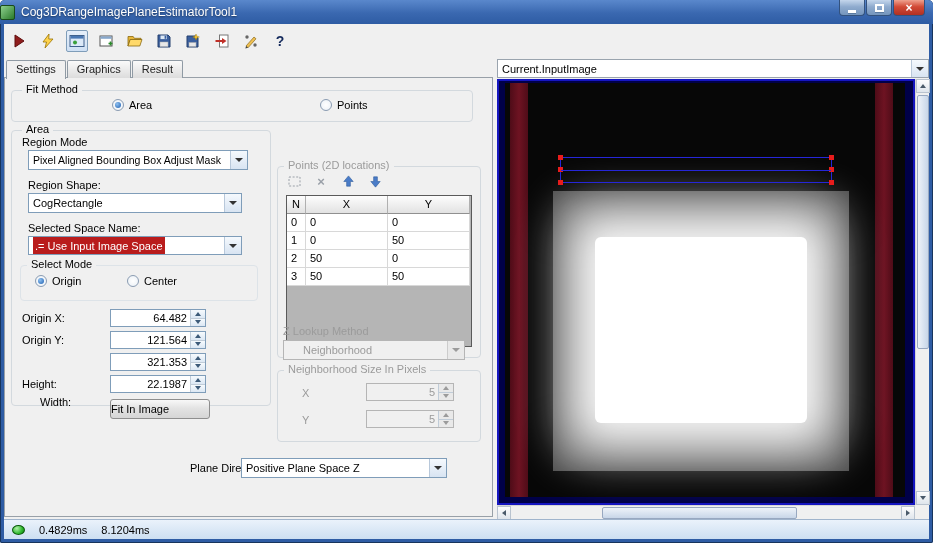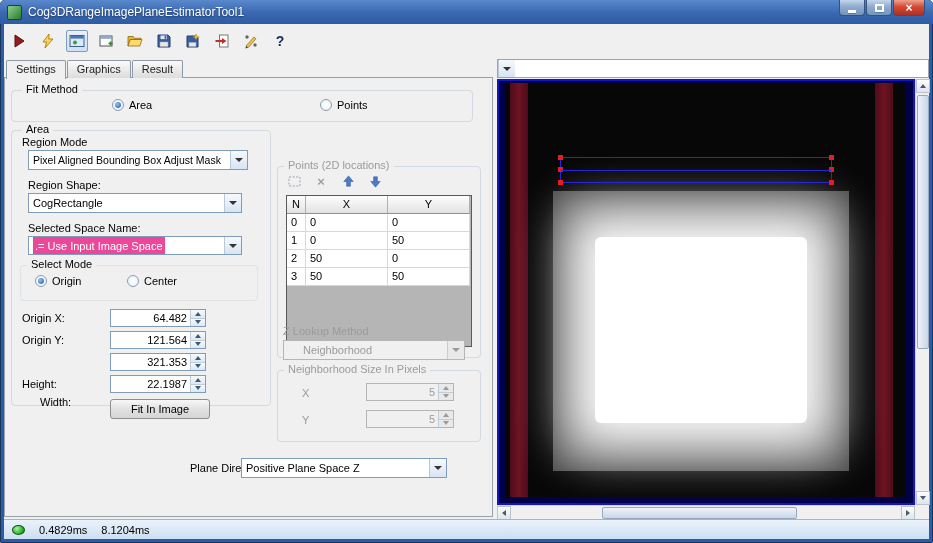--- a/index.html
+++ b/index.html
@@ -9,21 +9,21 @@
   .window {
     position:relative; width:933px; height:543px;
     background:#2e5ca4; border-radius:5px 5px 2px 2px; overflow:hidden;
     box-shadow: inset 0 0 0 1px #17345c;
   }
 
   
   .titlebar {
     position:absolute; left:0; top:0; right:0; height:24px;
     background:linear-gradient(#5a88cc, #3a68b0 55%, #2e5ca4);
-    display:flex; align-items:center; padding-left:7px; gap:6px;
+    display:flex; align-items:center; gap:6px;
   }
   .app-icon { width:15px; height:15px; border:1px solid #1a4a1a; border-radius:2px;
     background:linear-gradient(135deg,#8ed08e,#2a7a2a); }
   .title { color:#fff; font-size:12px; text-shadow:0 1px 2px rgba(0,0,0,.5); flex:1; white-space:nowrap; overflow:hidden; }
   .winbtns { position:absolute; right:8px; top:0; display:flex; gap:1px; }
   .wbtn { height:16px; border:1px solid #33527e; border-top:none; border-radius:0 0 4px 4px;
     display:flex; align-items:center; justify-content:center; cursor:default; }
   .wbtn.min, .wbtn.max { width:26px; background:linear-gradient(#c4d6ec,#8fabce 45%,#7495bd); }
   .wbtn.close { width:32px; background:linear-gradient(#efa28f,#d24a36 45%,#b03022); color:#fff; font-size:12px; font-weight:bold; }
   .glyph-min { display:block; width:8px; height:3px; background:#fff; margin-top:7px; box-shadow:0 1px 0 #5a7aa0;}
@@ -60,37 +60,37 @@
 
   
   .combo { position:absolute; height:20px; background:#fff; border:1px solid #7f9db9; display:flex; align-items:stretch; }
   .combo .value { flex:1; display:flex; align-items:center; padding:0 4px; white-space:nowrap; overflow:hidden; }
   .combo .drop { width:17px; background:linear-gradient(#f5f9fd,#d8e4f2); border-left:1px solid #b8c8da;
     display:flex; align-items:center; justify-content:center; }
   .combo .drop::after { content:""; border-left:4px solid transparent; border-right:4px solid transparent; border-top:4px solid #333; }
   .combo.disabled { background:#f0f0f0; border-color:#b5b5b5; color:#9b9b9b; }
   .combo.disabled .drop { background:#e9e9e9; border-left-color:#cccccc; }
   .combo.disabled .drop::after { border-top-color:#9b9b9b; }
-  .hl { background:#ec4899; color:#fff; padding:12px 2px; }
+  .hl { background:#b91c1c; color:#fff; padding:12px 2px; }
 
   
   .spinfield { position:absolute; height:18px; background:#fff; border:1px solid #7f9db9; display:flex; }
   .spinfield .val { flex:1; text-align:right; padding:2px 3px 0 3px; white-space:nowrap; overflow:hidden; }
   .spinbtns { width:15px; display:flex; flex-direction:column; border-left:1px solid #c0ccd8; }
   .spinbtns .sb { flex:1; background:linear-gradient(#f6fafd,#dce8f4); display:flex; align-items:center; justify-content:center; }
   .spinbtns .sb + .sb { border-top:1px solid #c0ccd8; }
   .sb.up::after { content:""; border-left:3px solid transparent; border-right:3px solid transparent; border-bottom:4px solid #3c5a78; }
   .sb.dn::after { content:""; border-left:3px solid transparent; border-right:3px solid transparent; border-top:4px solid #3c5a78; }
   .spinfield.disabled { background:#f0f0f0; border-color:#b5b5b5; color:#9b9b9b; }
   .spinfield.disabled .sb { background:#e9e9e9; }
   .spinfield.disabled .sb.up::after { border-bottom-color:#9b9b9b; }
   .spinfield.disabled .sb.dn::after { border-top-color:#9b9b9b; }
 
   .btn { position:absolute; background:linear-gradient(#f8f8f8,#e3e3e3 45%,#d5d5d5); border:1px solid #8e8e8e;
-    border-radius:3px; text-align:center; padding-top:3px; }
+    border-radius:3px; text-align:left; padding-top:3px; }
 
   
   .minibar { position:absolute; left:8px; top:6px; display:flex; gap:11px; align-items:center; }
   .micon { width:16px; height:16px; display:flex; align-items:center; justify-content:center; }
   .x-glyph { color:#9aa0a8; font-weight:bold; font-size:13px; line-height:13px; }
 
   .pt-table { position:absolute; left:8px; top:28px; width:186px; height:152px; border:1px solid #5a5a5a; background:#b5b5b5; overflow:hidden; }
   .pt-grid { display:grid; grid-template-columns:19px 82px 82px; }
   .pt-h { height:18px; background:linear-gradient(#fdfdfd,#e2e2e2); border-right:1px solid #b0b0b0; border-bottom:1px solid #909090;
     text-align:center; padding-top:2px; }
@@ -391,20 +391,21 @@
       </div>
 
       <label class="plain" style="left:148px; top:384px;margin-left:37px;">Plane Direction</label>
       <div class="combo" style="left:236px; top:380px; width:206px;">
         <span class="value">Positive Plane Space Z</span>
         <span class="drop"></span>
       </div>
     </div>
 
     <div class="combo" style="left:493px; top:35px; width:432px; height:19px; border-color:#9aa4ae;">
+      <span class="value">Current.InputImage</span>
       <span class="drop"></span>
     </div>
 
     <div class="viewport">
       <div class="range-image">
         <div class="stripe left"></div>
         <div class="stripe right"></div>
         <div class="gray-square">
           <div class="plateau"></div>
         </div>

